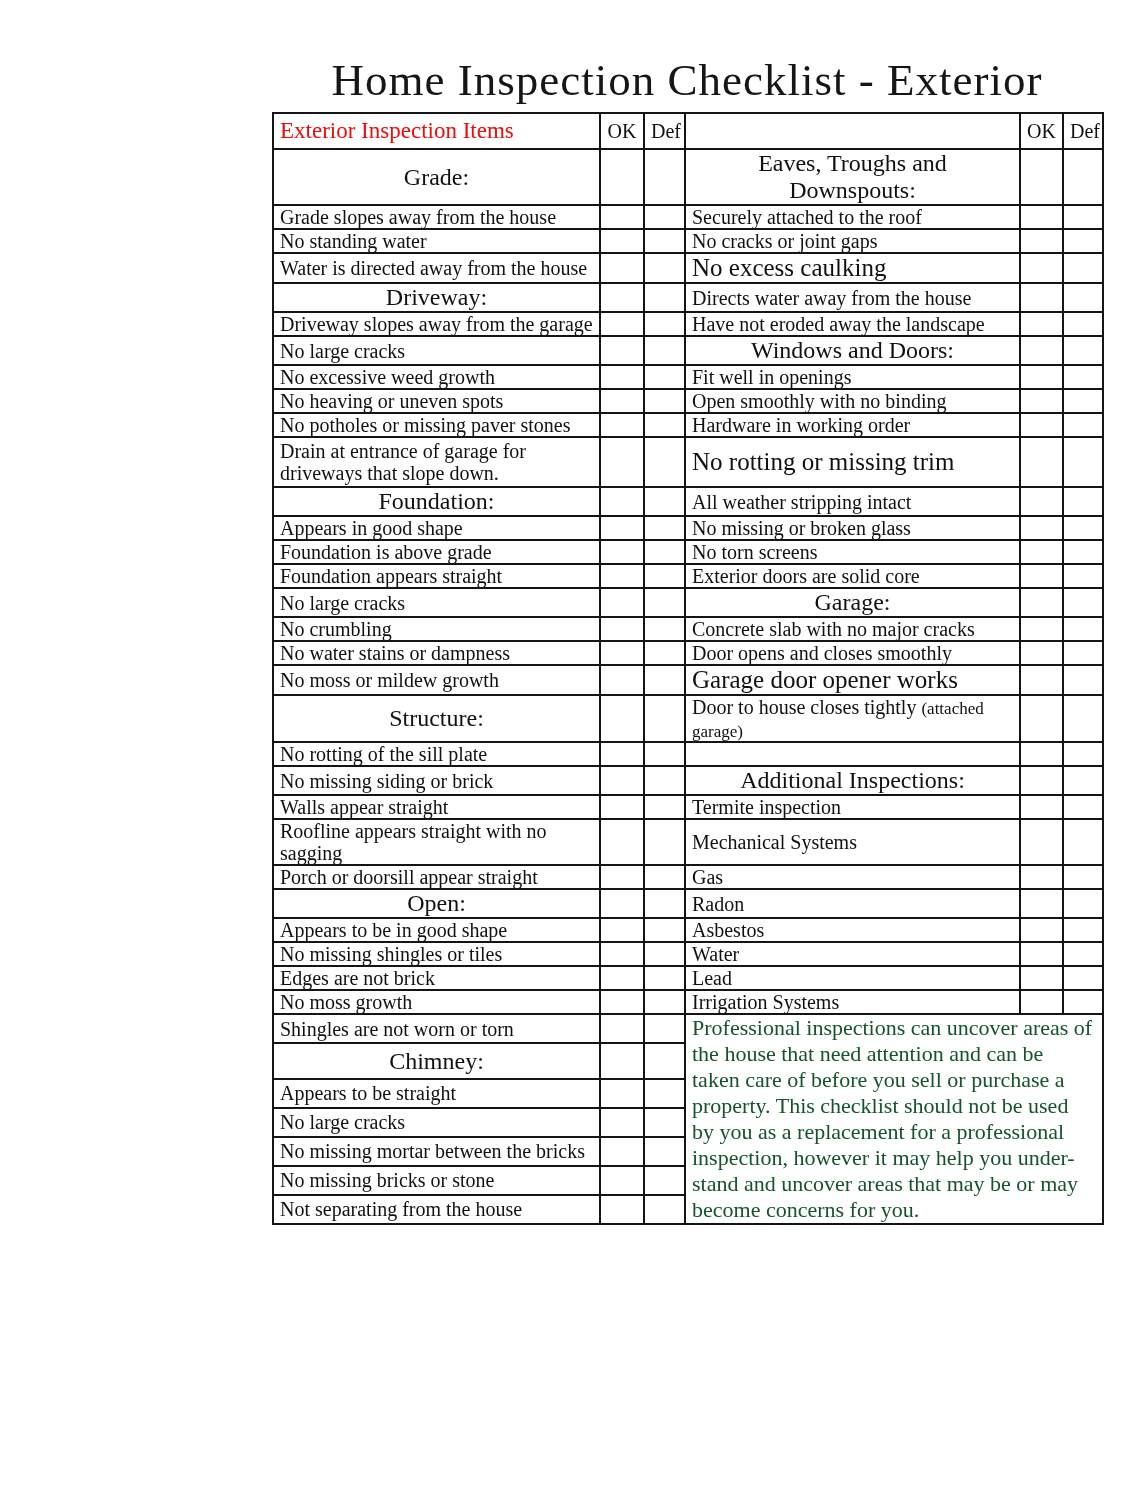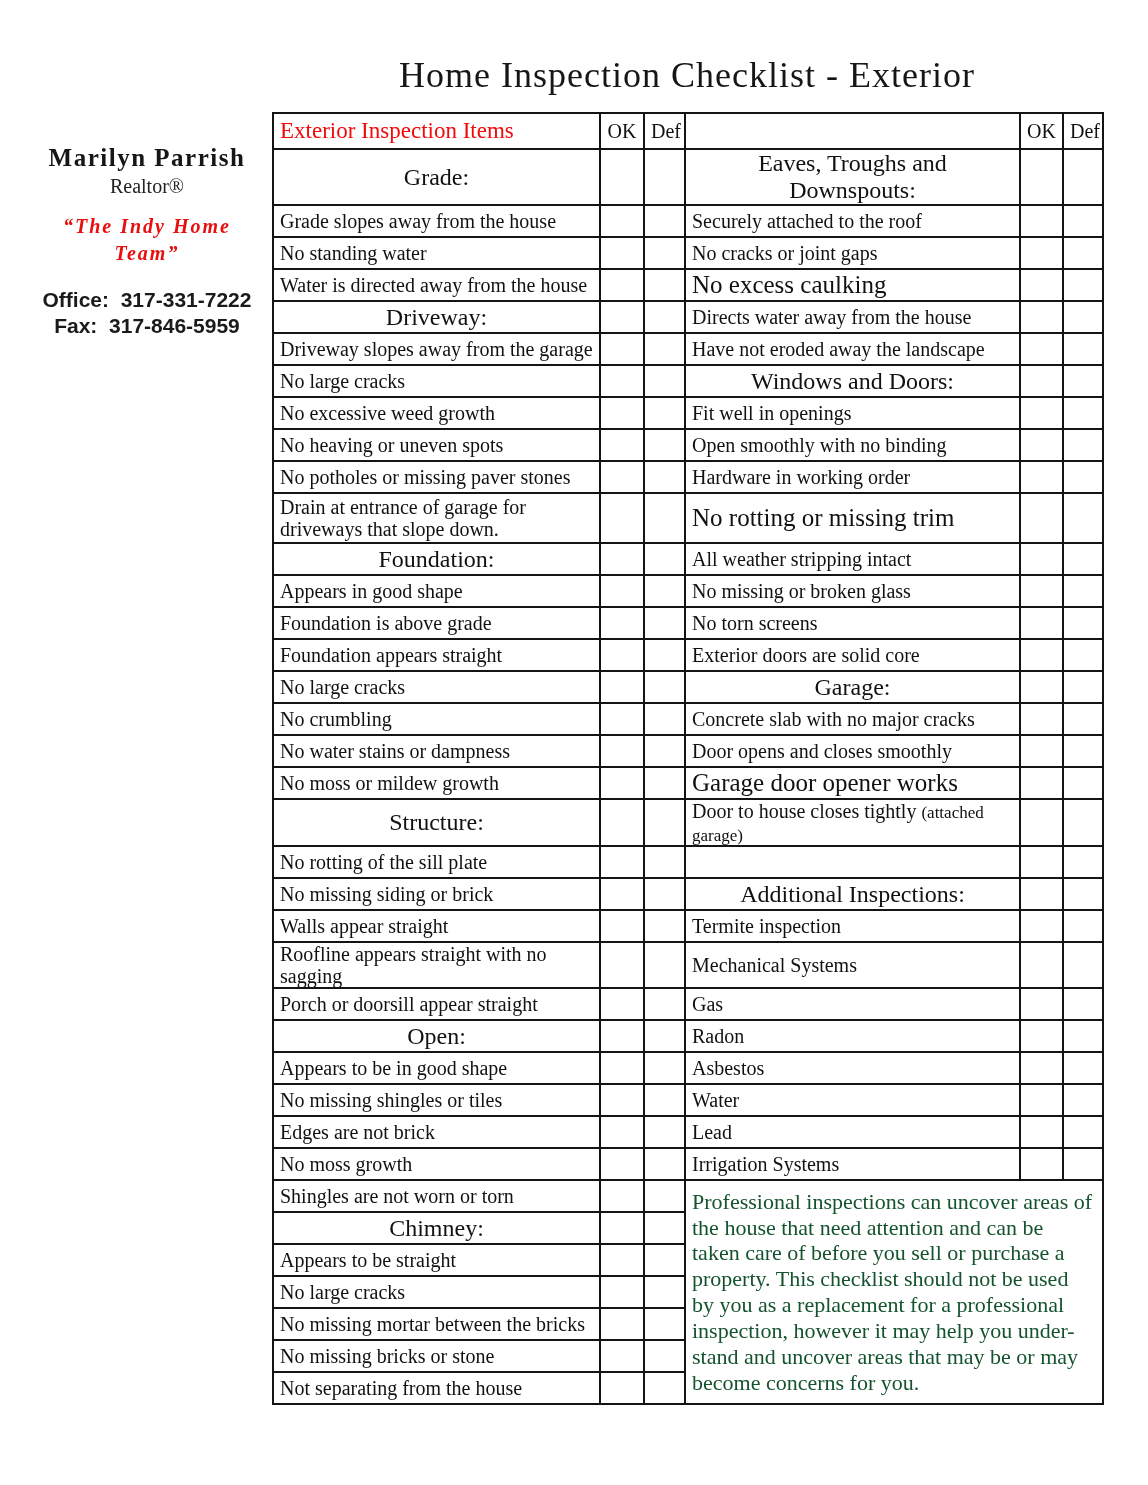--- a/index.html
+++ b/index.html
@@ -8,21 +8,21 @@
     width:1148px; height:1485px;
     background:#ffffff;
     font-family:"Liberation Serif", serif;
     color:#111;
     overflow:hidden;
   }
   .title {
     position:absolute;
     top:54px; left:262px; width:850px;
     text-align:center;
-    font-size:36px;
+    font-size:45px;
     letter-spacing:1px;
     color:#161616;
     white-space:nowrap;
   }
   
   .sidebar {
     position:absolute;
     left:22px; top:144px; width:250px;
     text-align:center;
   }
@@ -51,21 +51,21 @@
     border-radius:15px;
   }
   table.checklist td, table.checklist th {
     border:2px solid #141414;
     padding:0 6px;
     overflow:hidden;
     font-weight:normal;
     vertical-align:middle;
   }
   thead tr { height:36px; }
-  tbody tr { height:32px; }
+  tbody tr { height:24px; }
   tbody tr.tall { height:50px;padding-left:8px; }
   th.items-h {
     color:#f00a0a;
     font-size:23px; font-weight:bold;
     text-align:left;
   }
   th.okdef-h { text-align:center; font-size:20px; font-weight:normal; }
   td.item    { text-align:left;  font-size:20px; line-height:1.1; }
   td.section { text-align:center; font-size:24px; }
   td.large   { text-align:left;  font-size:25px; }
@@ -81,26 +81,20 @@
     color:#14532d;
   }
 </style>
 </head>
 <body>
 
 <div class="page">
 
   <div class="title">Home Inspection Checklist - Exterior</div>
 
-  <div class="sidebar">
-    <div class="realtor-name">Marilyn Parrish</div>
-    <div class="realtor-role">Realtor®</div>
-    <div class="team-name">“The Indy Home Team”</div>
-    <div class="phones"><div>Office:  317-331-7222</div><div>Fax:  317-846-5959</div></div>
-  </div>
 
   <table class="checklist">
     <colgroup>
       <col style="width:327px">
         <col style="width:44px">
         <col style="width:41px">
       <col style="width:335px">
         <col style="width:43px">
         <col style="width:40px">
     </colgroup>

